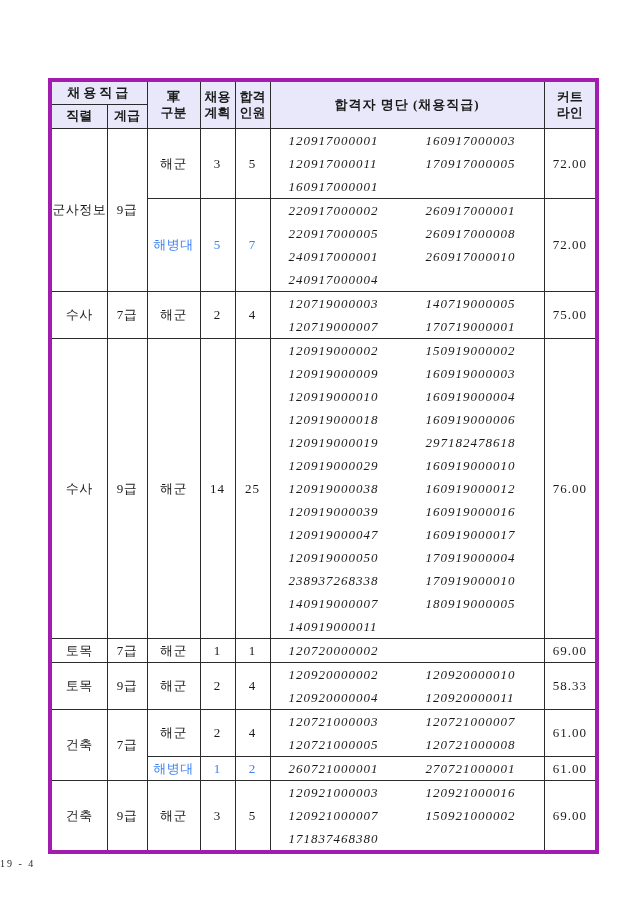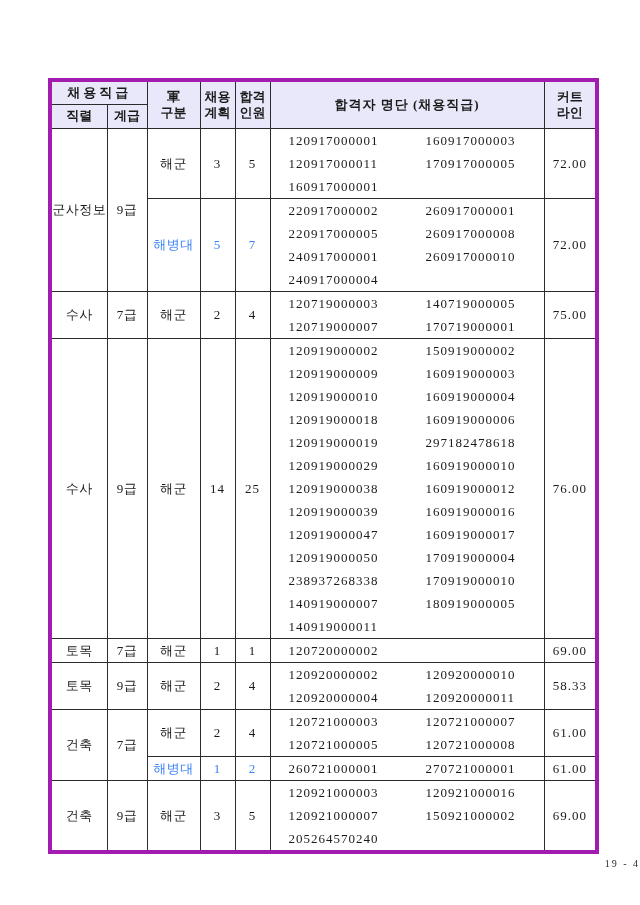--- a/index.html
+++ b/index.html
@@ -42,33 +42,33 @@
     font-size: 13px;
     text-align: center;
     letter-spacing: 0.5px;
     margin-top: 30px;
   }
   td.ctr { text-align: center; }
   .num {
     font-size: 13px;
     letter-spacing: 1px;
   }
-  td.roster-cell { padding: 0 0 0 18px; }
+  td.roster-cell { padding: 0 0 0 18px; font-style: italic; }
   .roster-line {
     display: grid;
     grid-template-columns: 137px 1fr;
     line-height: 23px;
   }
   .hl { color: #3b82f6; }
   td { line-height: 23px; }
 
   .page-footer {
     position: absolute;
     left: 0; right: 0; top: 858px;
-    text-align: right;
+    text-align: left;
     font-size: 10px;
     letter-spacing: 2px;
     color: #2b2b2b;
   }
 </style>
 </head>
 <body>
 
 <div class="sheet">
 
@@ -298,21 +298,21 @@
           <td class="roster-cell">
             <div class="roster-line">
               <span class="num">120921000003</span>
               <span class="num">120921000016</span>
             </div>
             <div class="roster-line">
               <span class="num">120921000007</span>
               <span class="num">150921000002</span>
             </div>
             <div class="roster-line">
-              <span class="num">205264570240</span>
+              <span class="num">171837468380</span>
               <span class="num"></span>
             </div>
           </td>
           <td class="num ctr">69.00</td>
         </tr>
       </tbody>
   </table>
 
   <div class="page-footer">19 - 4</div>
 </div>

